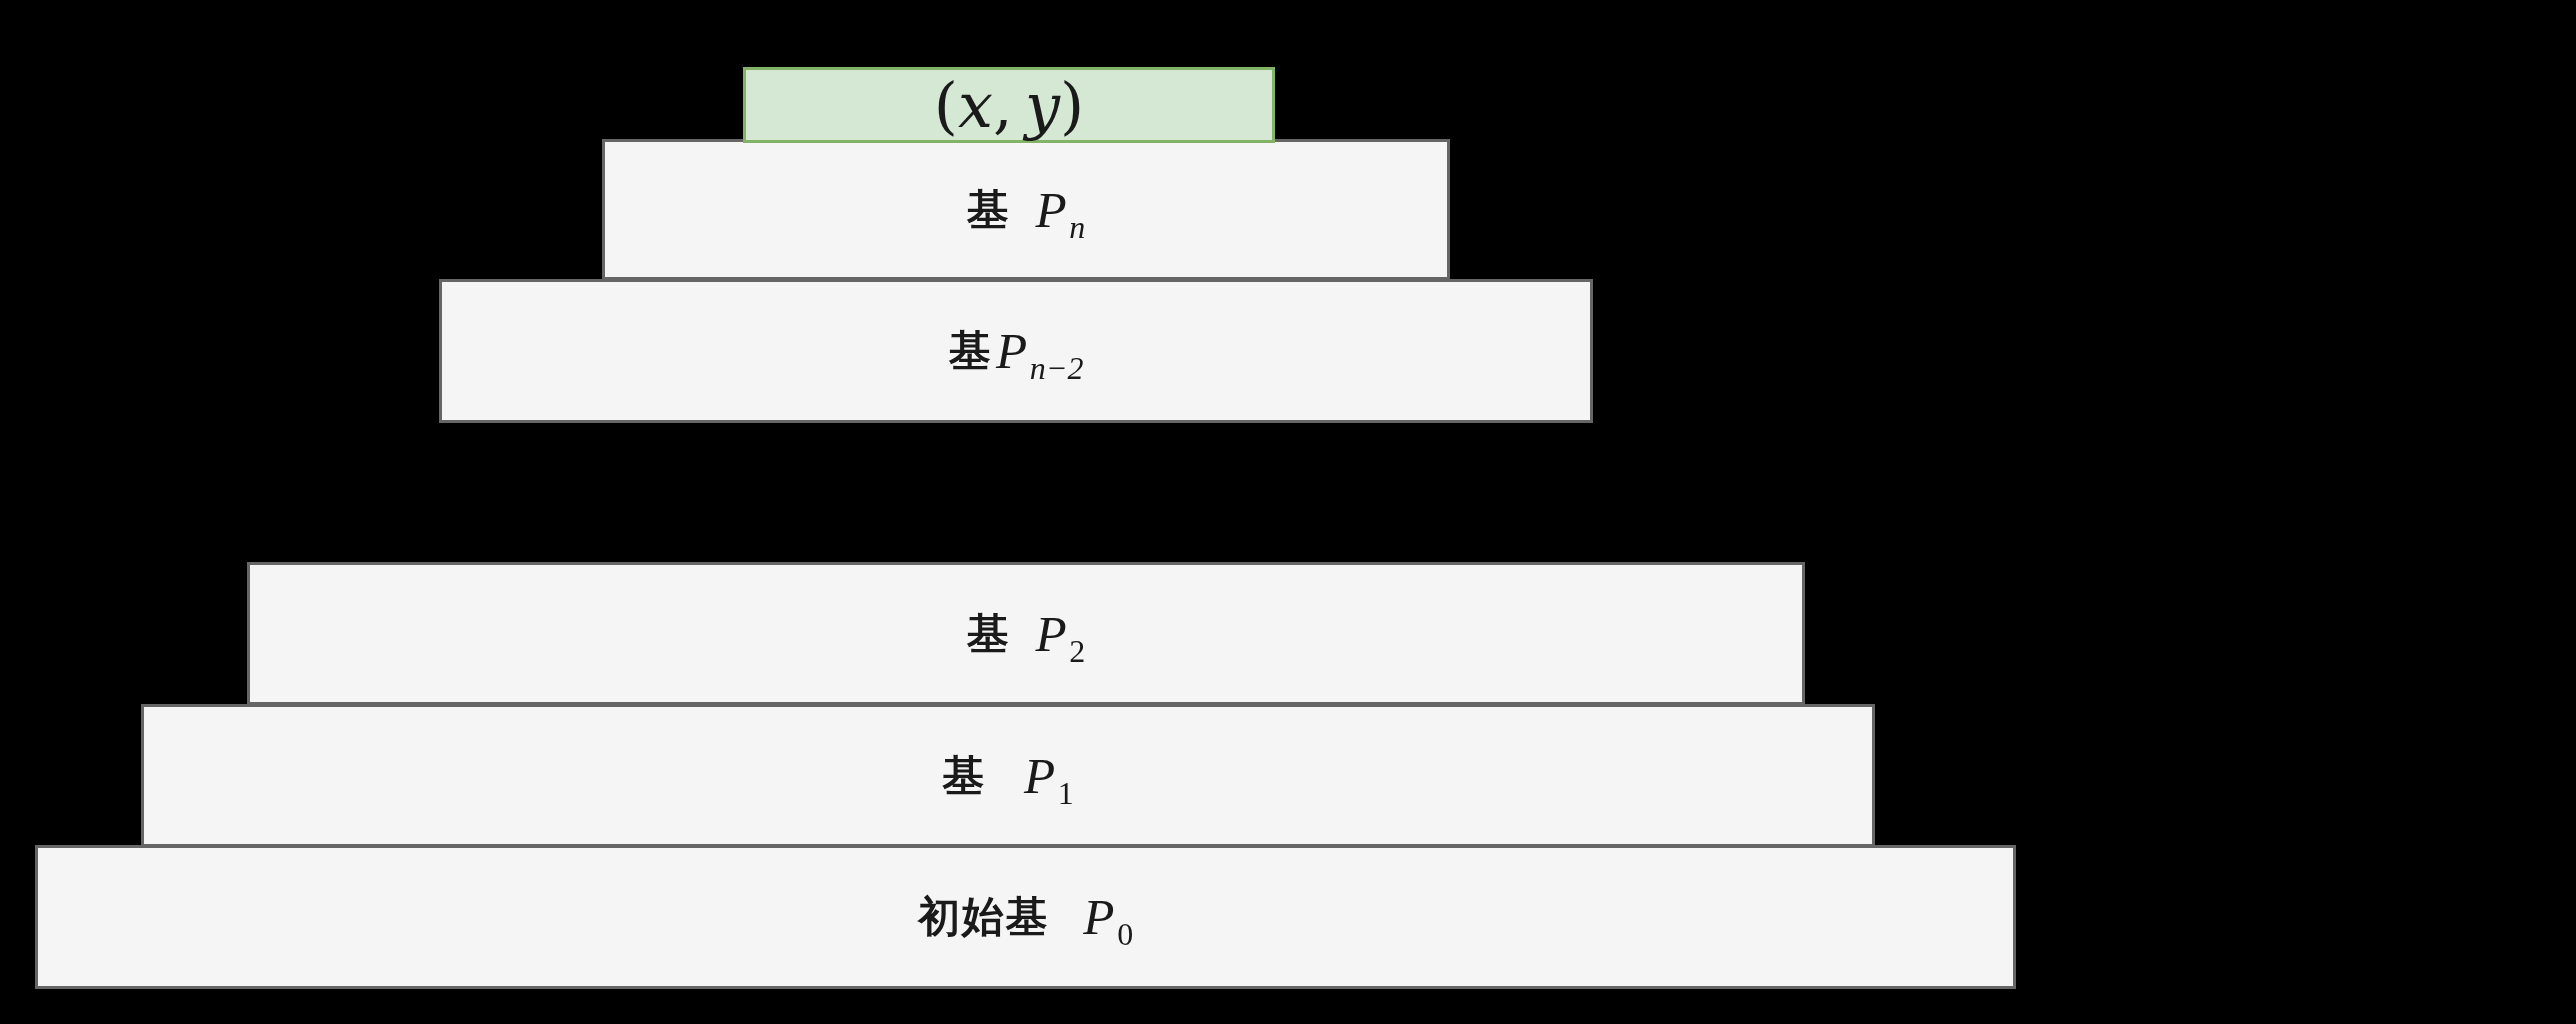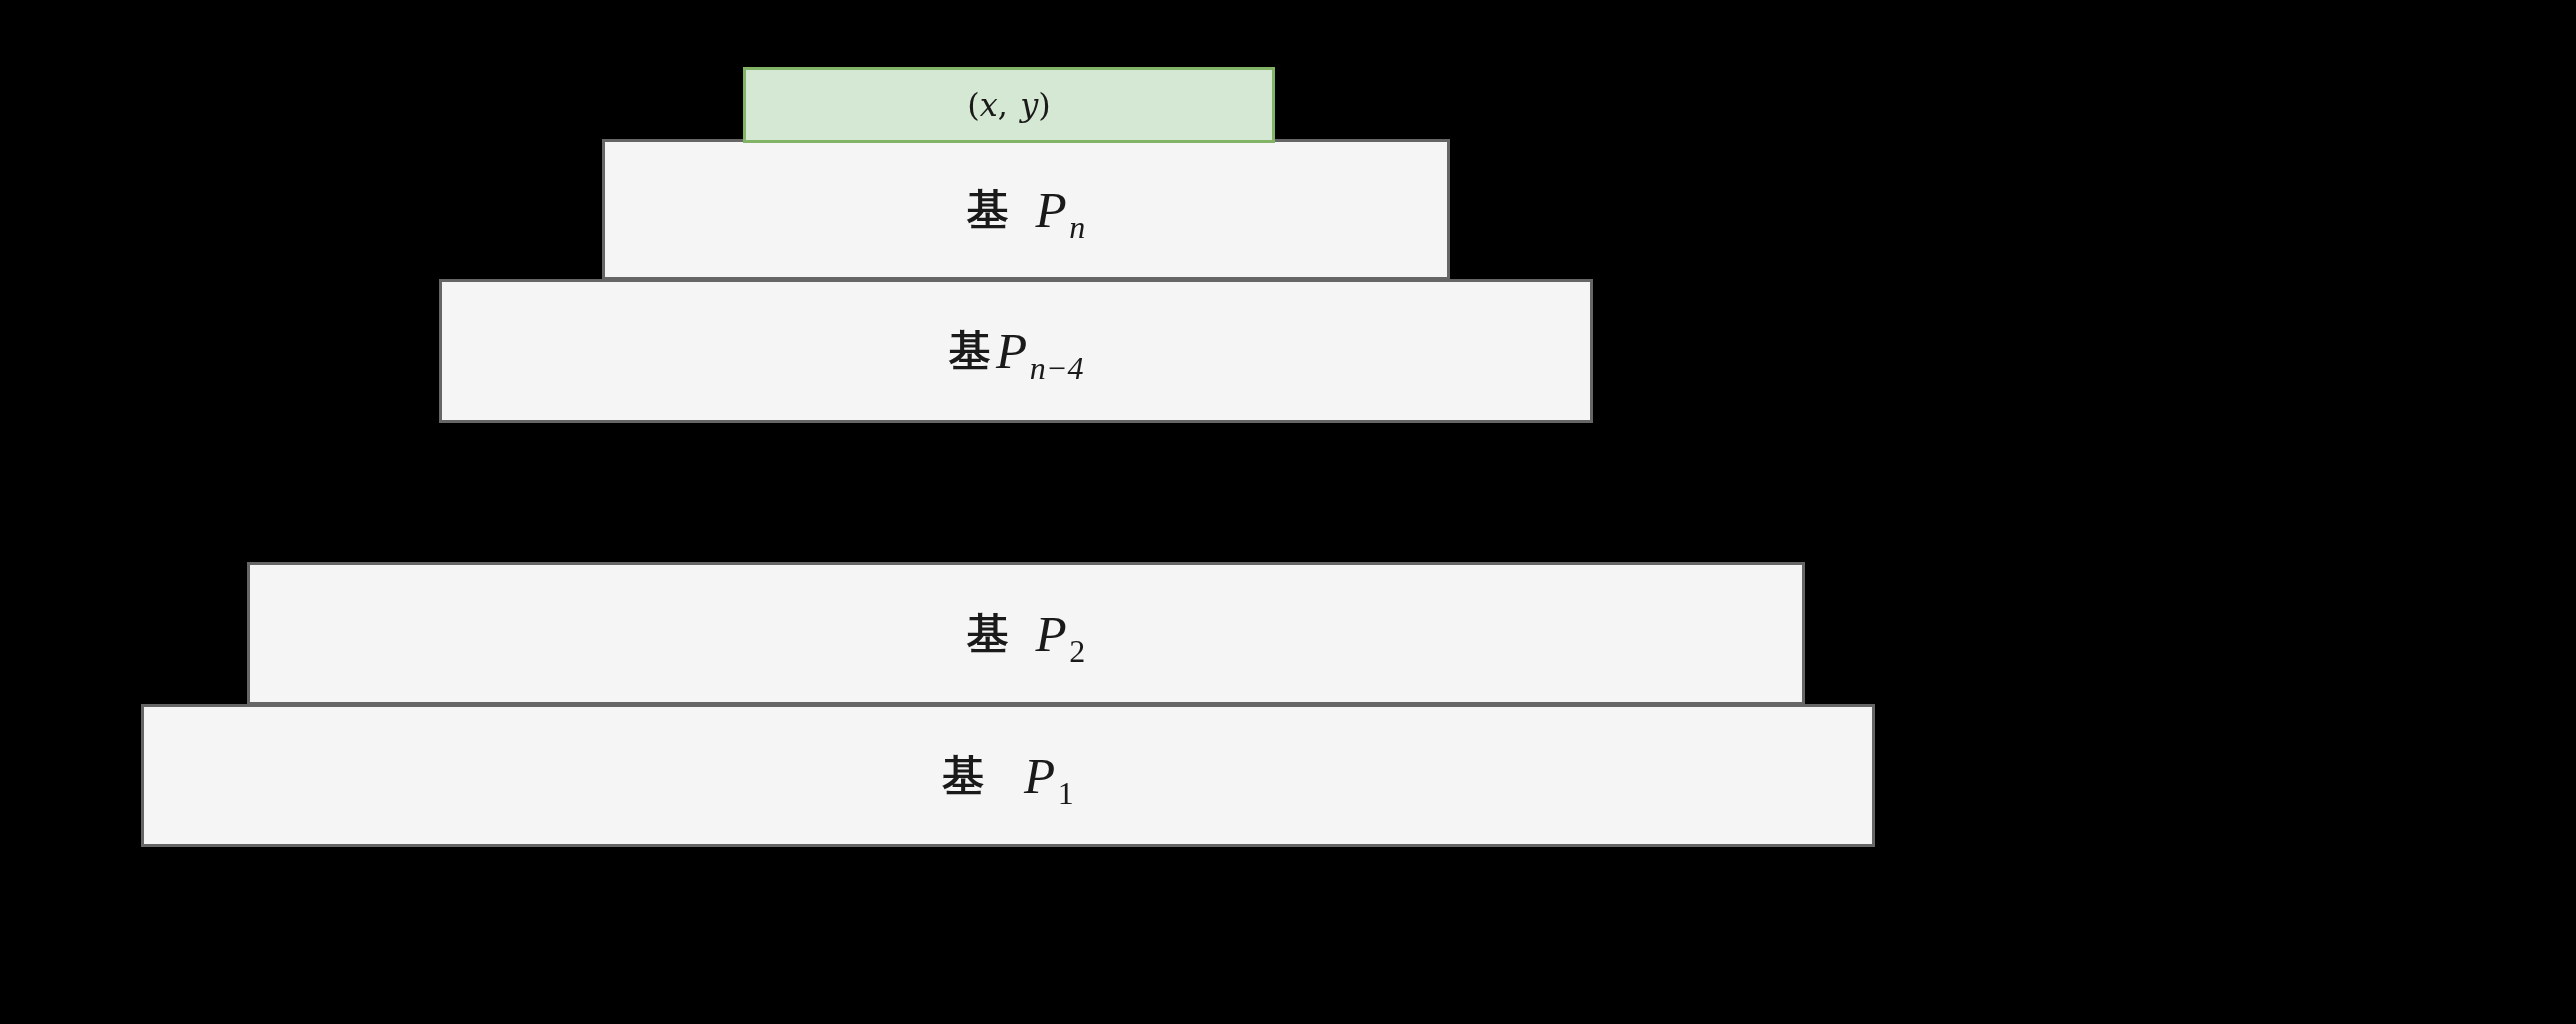--- a/index.html
+++ b/index.html
@@ -58,21 +58,21 @@
     font-size: 32px;
     position: relative;
     top: 0.35em;
     margin-left: 2.7px;
   }
   .sub-italic { font-style: italic; }
   .sub-upright { font-style: normal; }
 
   .math {
     font-family: "DejaVu Serif", serif;
-    font-size: 32px;
+    font-size: 62px;
   }
   .math .var { font-style: italic; }
   .math .paren { font-style: normal; }
   .math .comma { font-style: normal; margin-right: 12.4px; }
 </style>
 </head>
 <body>
 
 <div class="canvas" style="background:#000000; color:#1a1a1a;">
 
@@ -80,28 +80,32 @@
     <span class="math"><span class="paren">(</span><span class="var">x</span><span class="comma">,</span><span class="var">y</span><span class="paren">)</span></span>
   </div>
 
   <div class="layer base-layer pos-pn" style="background:#f5f5f5; border-color:#666666;">
     <span class="cjk">基</span>
       <span class="sym-group"><span class="sym">P</span><span class="sub sub-italic">n</span></span>
   </div>
 
   <div class="layer base-layer pos-pn1" style="background:#f5f5f5; border-color:#666666;">
     <span class="cjk">基</span>
-      <span class="sym-group"><span class="sym">P</span><span class="sub sub-italic">n−4</span></span>
+      <span class="sym-group"><span class="sym">P</span><span class="sub sub-italic">n−2</span></span>
   </div>
 
   <div class="layer base-layer pos-p2" style="background:#f5f5f5; border-color:#666666;">
     <span class="cjk">基</span>
       <span class="sym-group"><span class="sym">P</span><span class="sub sub-upright">2</span></span>
   </div>
 
   <div class="layer base-layer pos-p1" style="background:#f5f5f5; border-color:#666666;">
     <span class="cjk">基</span>
       <span class="sym-group"><span class="sym">P</span><span class="sub sub-upright">1</span></span>
   </div>
 
+  <div class="layer base-layer pos-p0" style="background:#f5f5f5; border-color:#666666;">
+    <span class="cjk">初始基</span>
+      <span class="sym-group"><span class="sym">P</span><span class="sub sub-upright">0</span></span>
+  </div>
 
 </div>
 
 
 </body></html>

